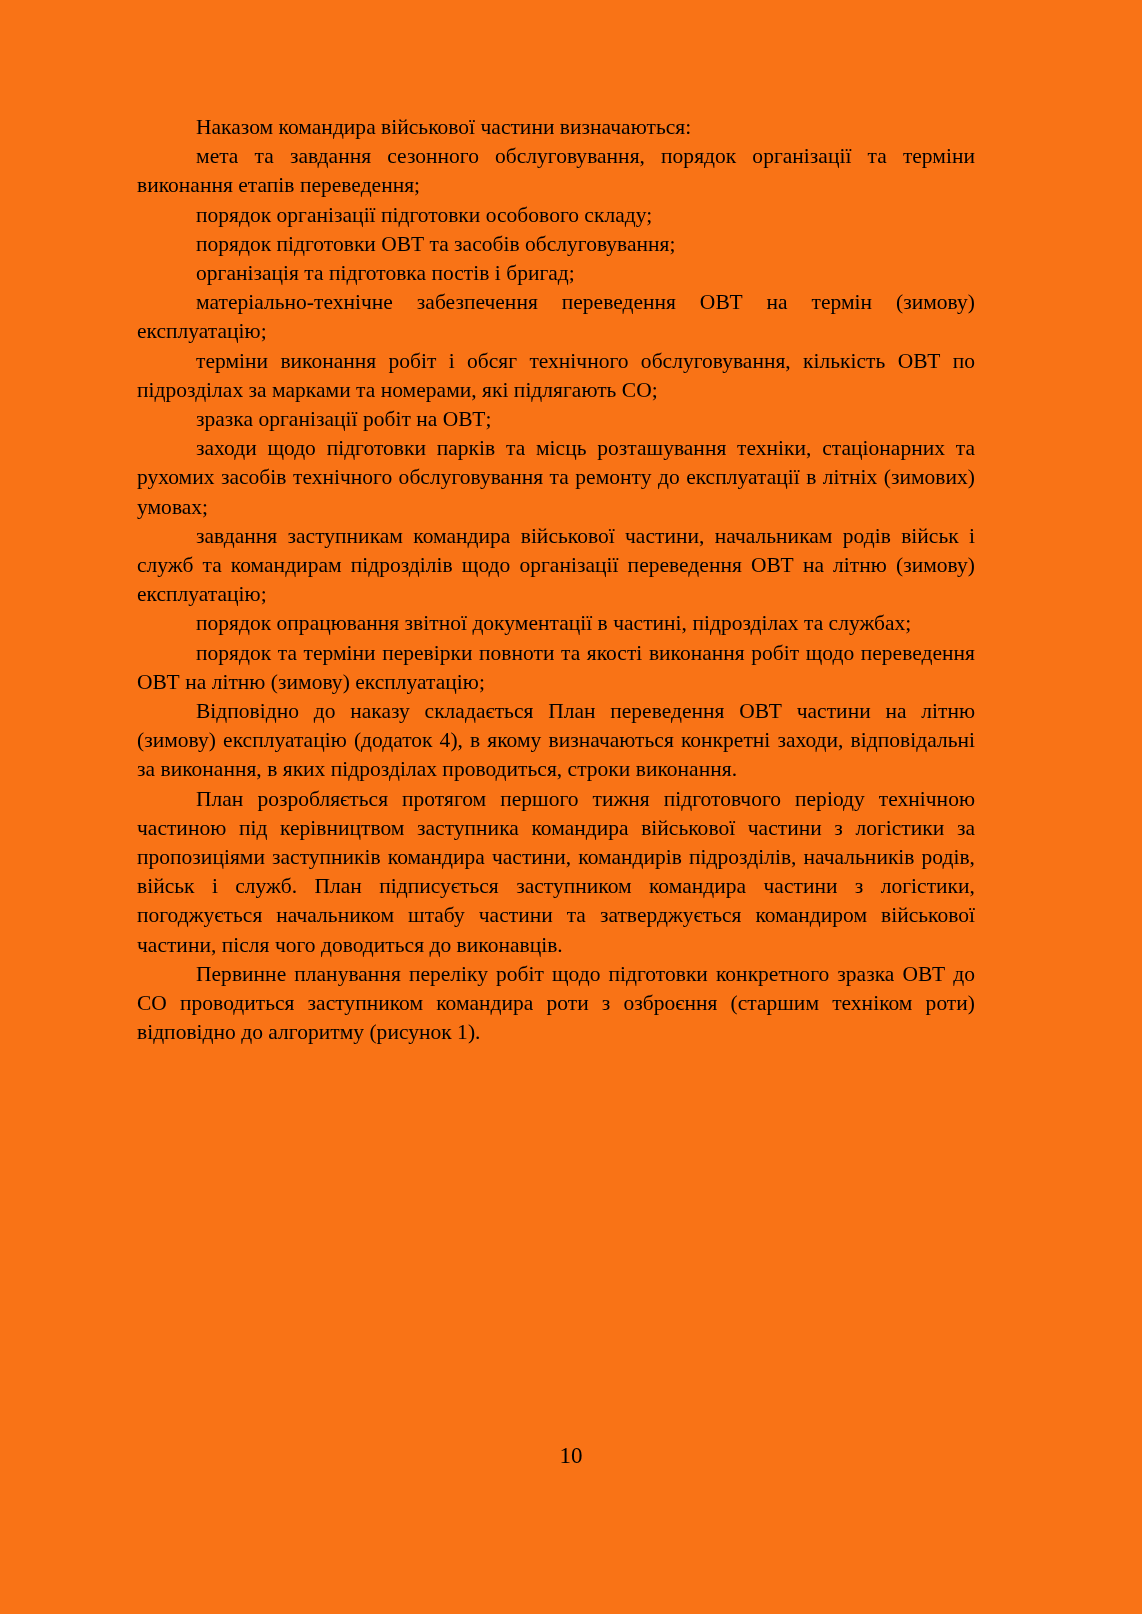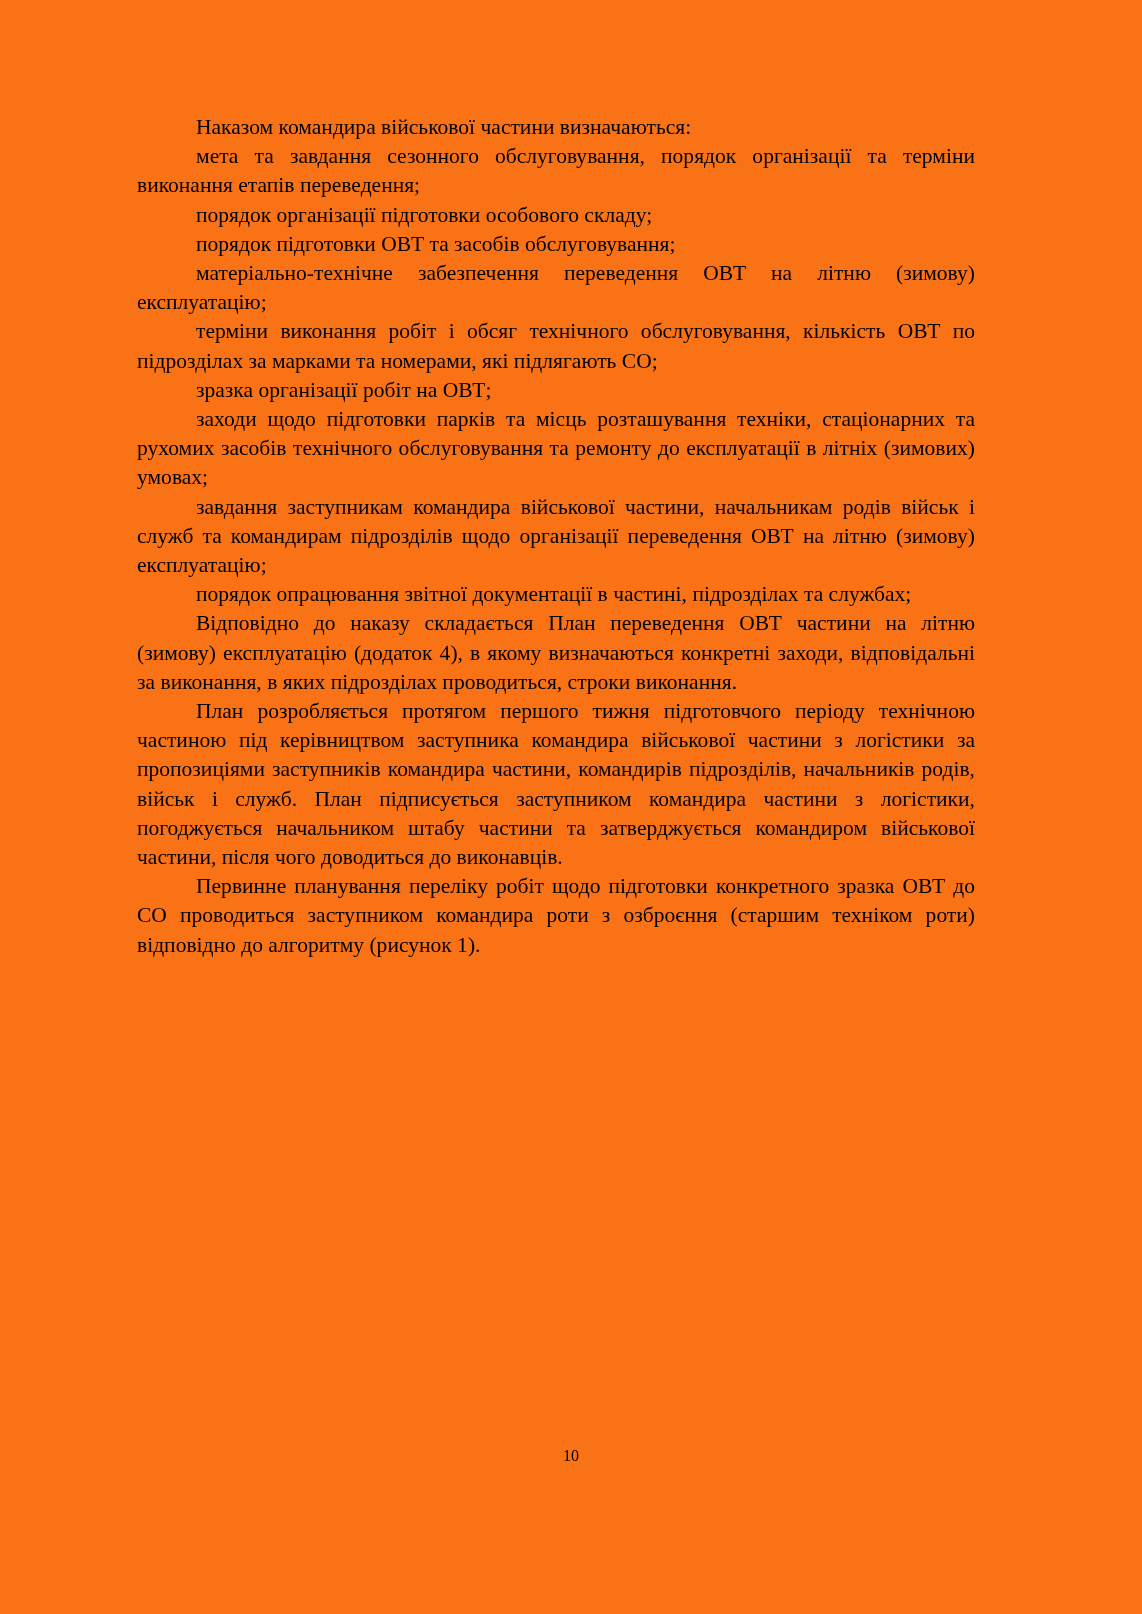--- a/index.html
+++ b/index.html
@@ -40,41 +40,43 @@
   p.para.last-flush {
     text-align-last: left;
   }
   .page-number {
     position: absolute;
     left: 0;
     top: 1443px;
     width: 1142px;
     text-align: center;
     font-family: "Liberation Serif", "DejaVu Serif", serif;
-    font-size: 16px;
+    font-size: 23px;
     line-height: 26px;
     color: #000000;
   }
 </style>
 </head>
 <body>
 
 <div class="page">
 
   <div class="content">
     <p class="para last-flush">Наказом командира військової частини визначаються:</p>
     <p class="para">мета та завдання сезонного обслуговування, порядок організації та терміни виконання етапів переведення;</p>
     <p class="para last-flush">порядок організації підготовки особового складу;</p>
     <p class="para last-flush">порядок підготовки ОВТ та засобів обслуговування;</p>
-    <p class="para">матеріально-технічне забезпечення переведення ОВТ на літню (зимову) експлуатацію;</p>
+    <p class="para last-flush">організація та підготовка постів і бригад;</p>
+    <p class="para">матеріально-технічне забезпечення переведення ОВТ на термін (зимову) експлуатацію;</p>
     <p class="para">терміни виконання робіт і обсяг технічного обслуговування, кількість ОВТ по підрозділах за марками та номерами, які підлягають СО;</p>
     <p class="para last-flush">зразка організації робіт на ОВТ;</p>
     <p class="para">заходи щодо підготовки парків та місць розташування техніки, стаціонарних та рухомих засобів технічного обслуговування та ремонту до експлуатації в літніх (зимових) умовах;</p>
     <p class="para">завдання заступникам командира військової частини, начальникам родів військ і служб та командирам підрозділів щодо організації переведення ОВТ на літню (зимову) експлуатацію;</p>
     <p class="para">порядок опрацювання звітної документації в частині, підрозділах та службах;</p>
+    <p class="para">порядок та терміни перевірки повноти та якості виконання робіт щодо переведення ОВТ на літню (зимову) експлуатацію;</p>
     <p class="para">Відповідно до наказу складається План переведення ОВТ частини на літню (зимову) експлуатацію (додаток 4), в якому визначаються конкретні заходи, відповідальні за виконання, в яких підрозділах проводиться, строки виконання.</p>
     <p class="para">План розробляється протягом першого тижня підготовчого періоду технічною частиною під керівництвом заступника командира військової частини з логістики за пропозиціями заступників командира частини, командирів підрозділів, начальників родів, військ і служб. План підписується заступником командира частини з логістики, погоджується начальником штабу частини та затверджується командиром військової частини, після чого доводиться до виконавців.</p>
     <p class="para">Первинне планування переліку робіт щодо підготовки конкретного зразка ОВТ до СО проводиться заступником командира роти з озброєння (старшим техніком роти) відповідно до алгоритму (рисунок 1).</p>
   </div>
 
   <div class="page-number">10</div>
 
 </div>
 
 </body></html>

